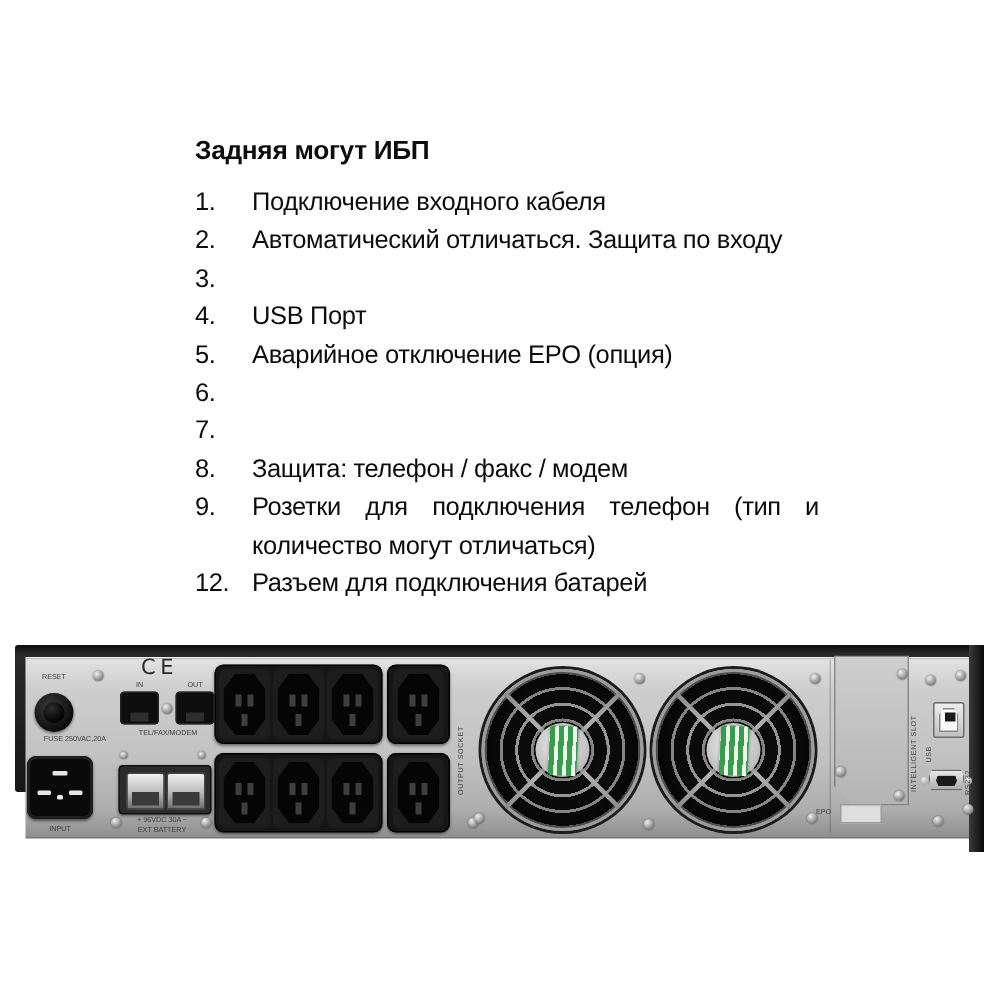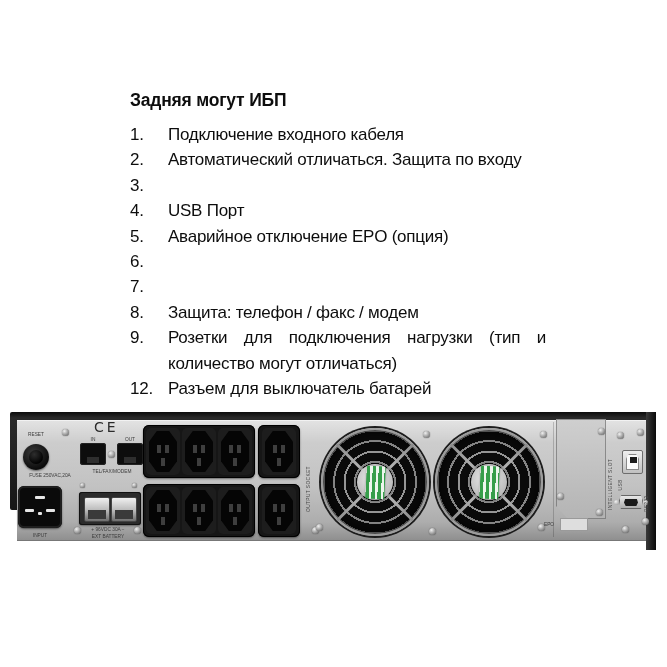--- a/index.html
+++ b/index.html
@@ -12,21 +12,21 @@
   .doc{position:absolute;left:130px;top:90px;width:430px;}
   .doc h1{font-size:17.5px;font-weight:bold;margin:0 0 11px 0;letter-spacing:-0.2px;color:#0d0d0d;}
   .row{display:flex;line-height:25.4px;font-size:17px;letter-spacing:-0.25px;color:#0d0d0d;}
   .row .num{width:38px;flex:none;}
   .row .txt{white-space:nowrap;}
   .txt9{width:378px;}
   .txt9 .j{display:block;text-align:justify;text-align-last:justify;}
   .txt9 .l2{display:block;}
 
   
-  .ups{position:absolute;left:10px;top:412px;width:646px;height:98px;
+  .ups{position:absolute;left:10px;top:430px;width:646px;height:98px;
        background:linear-gradient(180deg,#0c0c0c,#2a2a2a 6%,#161616);
        border-radius:2px;filter:saturate(.92);}
   .face{position:absolute;left:7px;top:8px;width:629px;height:119px;
         background:linear-gradient(180deg,#e2e2e2 0%,#cdcdcd 18%,#c2c2c2 55%,#adadad 85%,#8f8f8f 100%);
         border-top:1px solid #f2f2f2;border-bottom:1px solid #777;}
   .rightbar{position:absolute;right:0;top:0;width:10px;height:138px;
         background:linear-gradient(90deg,#3a3a3a,#0a0a0a);}
   .seam{position:absolute;top:10px;width:1px;height:115px;background:rgba(0,0,0,.18);}
 
   .screw{position:absolute;width:7px;height:7px;border-radius:50%;
@@ -138,27 +138,27 @@
   <div class="row">
     <span class="num">7.</span>
   </div>
   <div class="row">
     <span class="num">8.</span>
     <span class="txt">Защита: телефон / факс / модем</span>
   </div>
   <div class="row">
     <span class="num">9.</span>
     <span class="txt9">
-      <span class="j">Розетки для подключения нагрузки (тип и</span>
+      <span class="j">Розетки для подключения телефон (тип и</span>
       <span class="l2">количество могут отличаться)</span>
     </span>
   </div>
   <div class="row">
     <span class="num">12.</span>
-    <span class="txt">Разъем для выключатель батарей</span>
+    <span class="txt">Разъем для подключения батарей</span>
   </div>
 </div>
 
 <div class="ups">
   <div class="face"></div>
   <div class="rightbar"></div>
   <div class="seam" style="left:543px;"></div>
 
   <div class="tlabel" style="left:5px;top:19px;width:42px;">RESET</div>
   <div class="reset-btn"></div>

